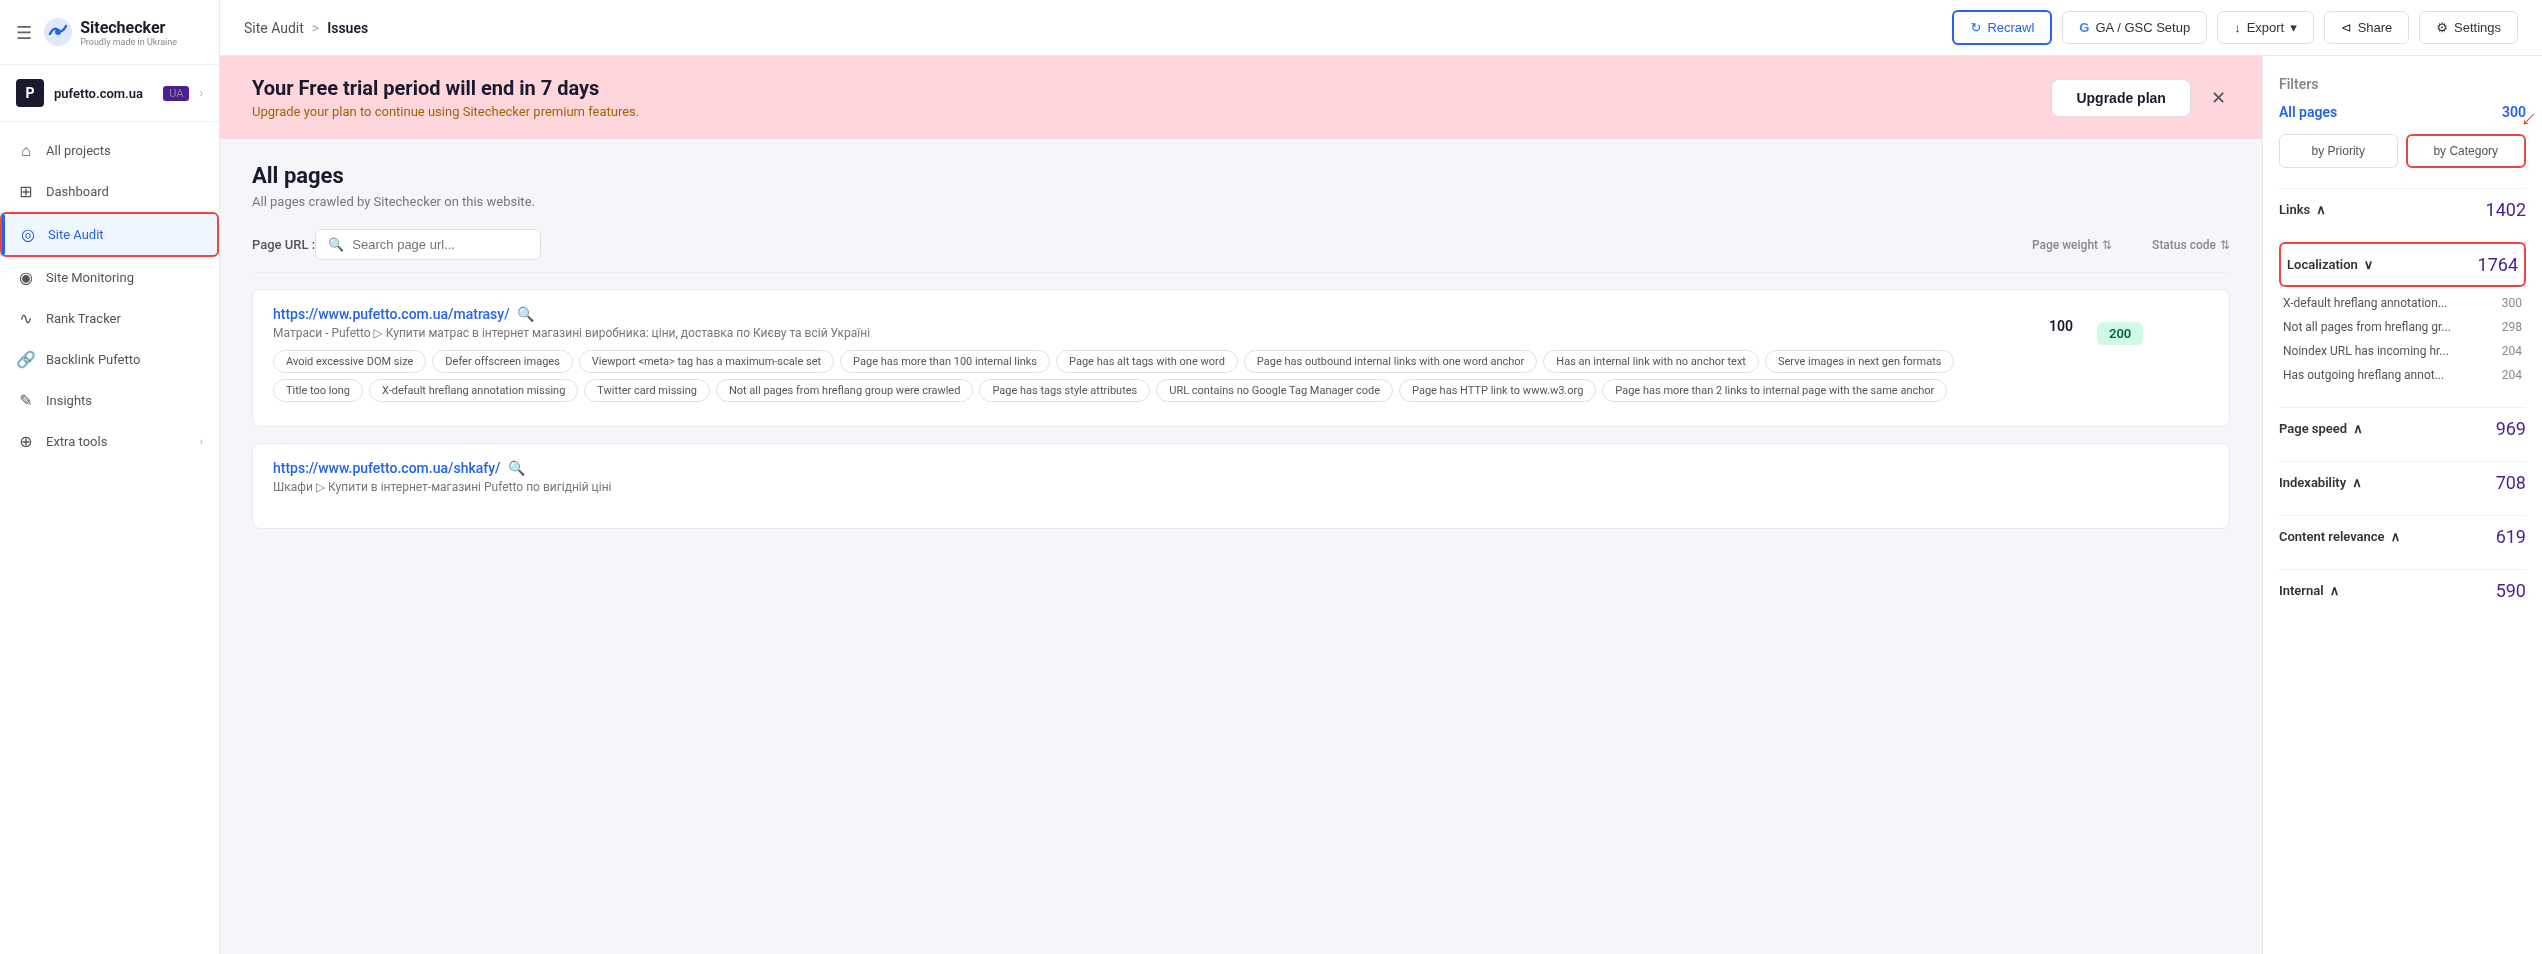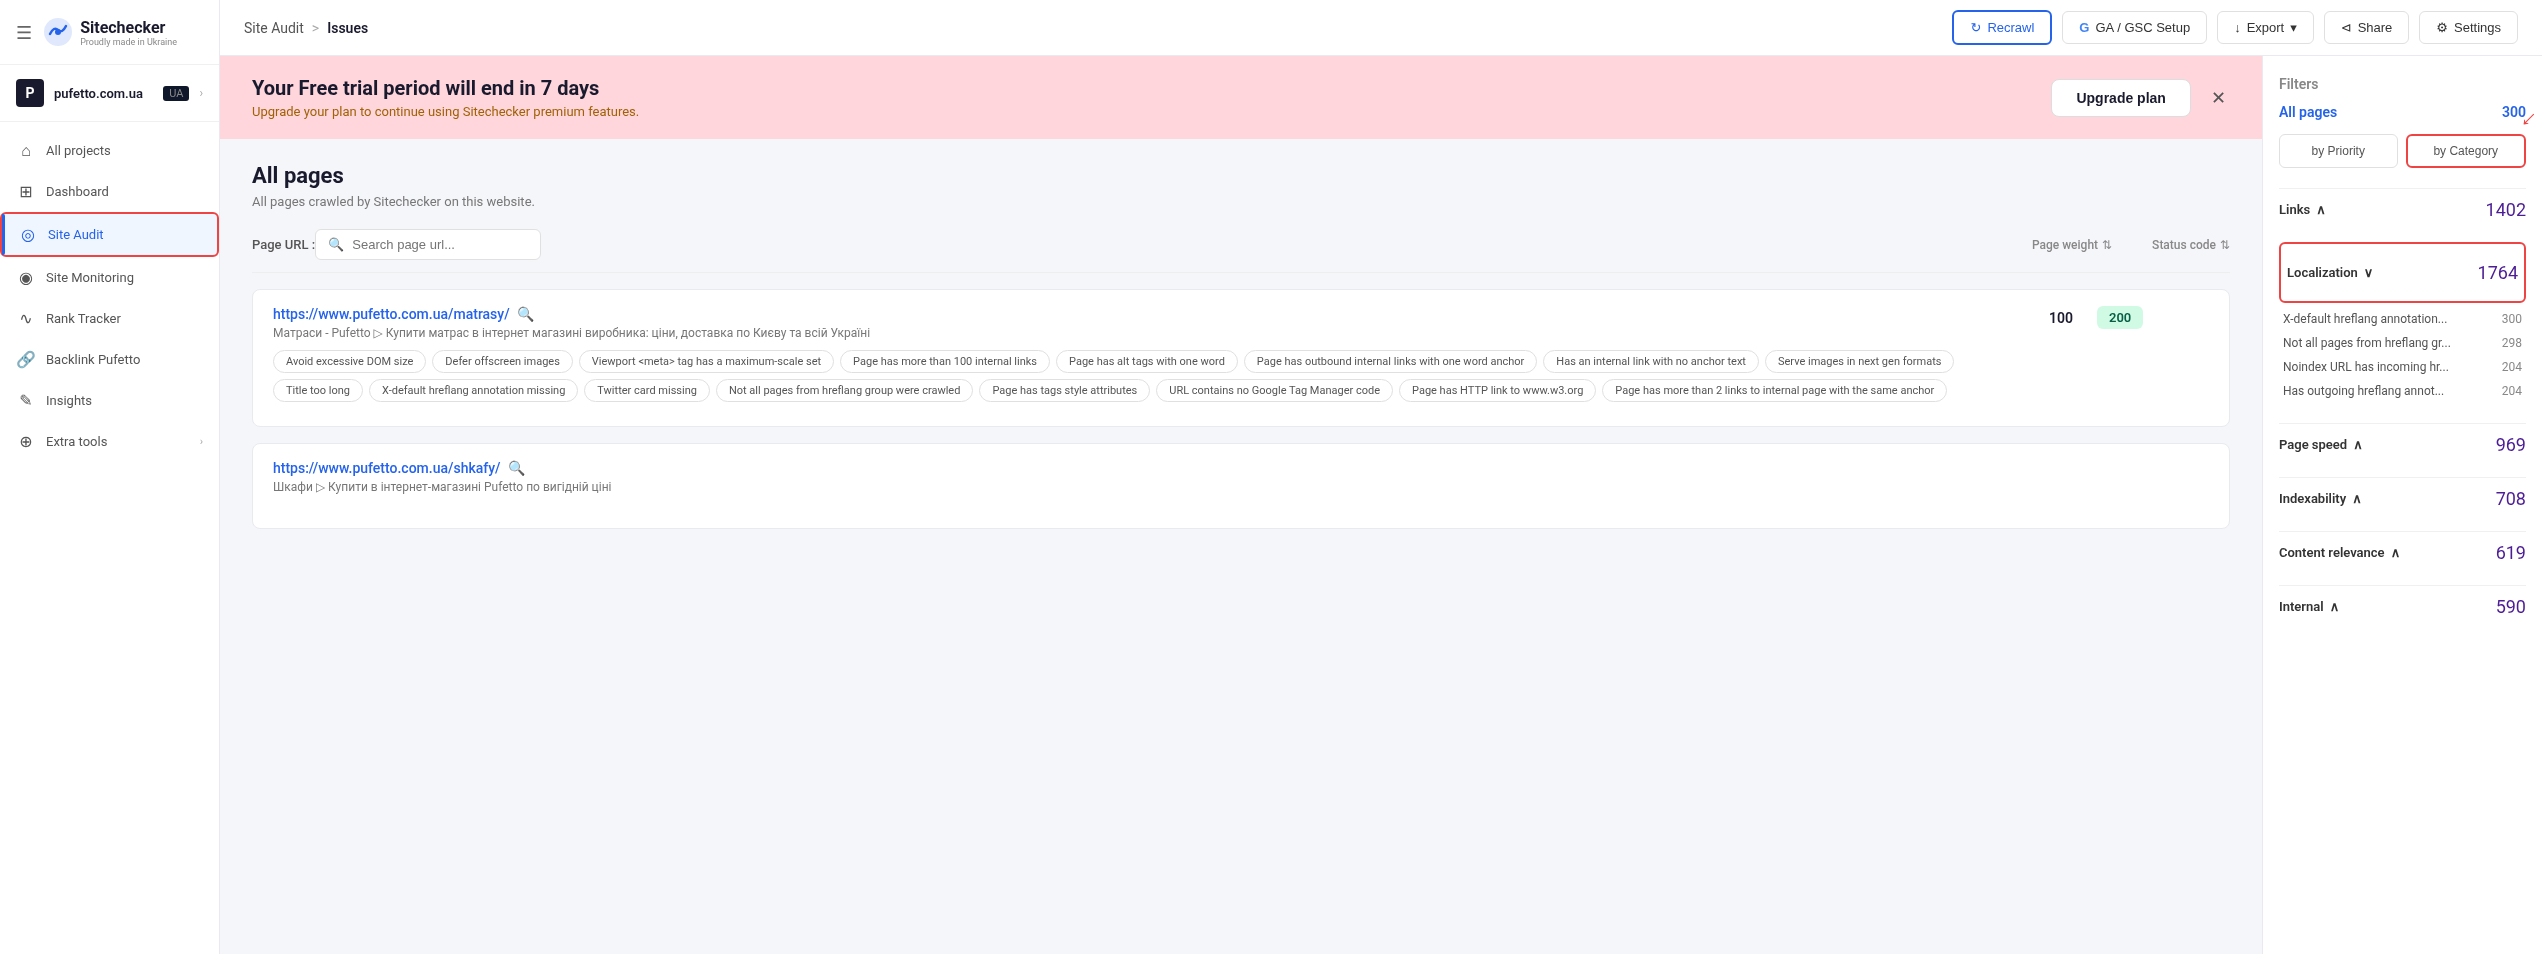--- a/index.html
+++ b/index.html
@@ -11,21 +11,21 @@
     .hamburger { cursor: pointer; color: #666; font-size: 18px; }
     .logo-area { display: flex; align-items: center; gap: 6px; }
     .logo-icon { width: 32px; height: 32px; }
     .logo-text { display: flex; flex-direction: column; }
     .logo-name { font-size: 16px; font-weight: 700; color: #1a1a2e; }
     .logo-sub { font-size: 9px; color: #888; }
 
     .sidebar-project { display: flex; align-items: center; gap: 10px; padding: 14px 16px; border-bottom: 1px solid #f0f0f0; cursor: pointer; }
     .project-icon { width: 28px; height: 28px; background: #1a1a2e; border-radius: 4px; display: flex; align-items: center; justify-content: center; color: #fff; font-weight: 700; font-size: 14px; }
     .project-name { font-size: 13px; font-weight: 600; color: #1a1a2e; flex: 1; }
-    .project-badge { font-size: 11px; color: #888; background: #0f172a; padding: 1px 6px; border-radius: 3px; }
+    .project-badge { font-size: 11px; color: #888; background: #4c1d95; padding: 1px 6px; border-radius: 3px; }
     .project-arrow { color: #aaa; font-size: 12px; }
 
     .sidebar-nav { flex: 1; padding: 8px 0; }
     .nav-item { display: flex; align-items: center; gap: 10px; padding: 11px 16px; cursor: pointer; color: #555; font-size: 13px; border-radius: 0; position: relative; }
     .nav-item.active { color: #2563eb; background: #eff6ff; }
     .nav-item.active::before { content: ''; position: absolute; left: 0; top: 0; bottom: 0; width: 3px; background: #2563eb; border-radius: 0 2px 2px 0; }
     .nav-item.highlighted { border: 2px solid #ef4444; border-radius: 6px; }
     .nav-icon { font-size: 16px; width: 20px; text-align: center; }
     .nav-label { flex: 1; font-size: 13px; }
     .nav-arrow { color: #aaa; font-size: 11px; }
@@ -68,21 +68,21 @@
 
     
     .page-row { background: #fff; border: 1px solid #e8eaf0; border-radius: 8px; padding: 16px 20px; margin-bottom: 16px; }
     .page-row-header { display: flex; align-items: flex-start; justify-content: space-between; margin-bottom: 8px; }
     .page-url-link { color: #2563eb; text-decoration: none; font-size: 14px; font-weight: 500; display: flex; align-items: center; gap: 8px; }
     .page-desc { font-size: 12px; color: #777; margin-bottom: 10px; }
     .page-tags { display: flex; flex-wrap: wrap; gap: 6px; }
     .tag { border: 1px solid #e0e0e0; border-radius: 20px; padding: 4px 12px; font-size: 11px; color: #555; background: #fff; white-space: nowrap; }
     .page-metrics { display: flex; align-items: center; gap: 24px; min-width: 160px; }
     .metric-val { font-size: 14px; font-weight: 600; color: #1a1a2e; }
-    .status-badge { padding: 4px 12px; border-radius: 6px; font-size: 13px; font-weight: 600; }
+    .status-badge { padding: 4px 12px; border-radius: 6px; font-size: 13px; font-weight: 600; margin-top: 16px; }
     .status-200 { background: #d1fae5; color: #065f46; }
 
     
     .right-panel { width: 280px; min-width: 280px; background: #fff; border-left: 1px solid #e8eaf0; padding: 20px 16px; overflow-y: auto; height: 100vh; }
     .filters-title { font-size: 14px; font-weight: 600; color: #888; margin-bottom: 12px; }
     .filter-all-pages { display: flex; align-items: center; justify-content: space-between; margin-bottom: 14px; }
     .filter-all-label { font-size: 14px; font-weight: 600; color: #2563eb; }
     .filter-all-count { font-size: 14px; font-weight: 600; color: #2563eb; }
     .filter-buttons { display: flex; gap: 8px; margin-bottom: 20px; }
     .filter-btn { flex: 1; padding: 8px 12px; border-radius: 6px; border: 1px solid #e0e0e0; background: #fff; font-size: 12px; font-weight: 500; cursor: pointer; color: #555; text-align: center; }
@@ -301,21 +301,21 @@
         <div class="filter-section-header">
           <span class="filter-section-label">
             <span>Links</span>
             <span>∧</span>
           </span>
           <span class="filter-section-count">1402</span>
         </div>
       </div>
 
       <div class="filter-section">
-        <div class="filter-section-header highlighted-box" style="border:2px solid #ef4444;border-radius:6px;padding:18px 6px;">
+        <div class="filter-section-header highlighted-box" style="border:2px solid #ef4444;border-radius:6px;padding:10px 6px;">
           <span class="filter-section-label">
             <span>Localization</span>
             <span>∨</span>
           </span>
           <span class="filter-section-count">1764</span>
         </div>
         <div class="filter-section-items">
           <div class="filter-item">
             <span>X-default hreflang annotation...</span>
             <span class="filter-item-count">300</span>

